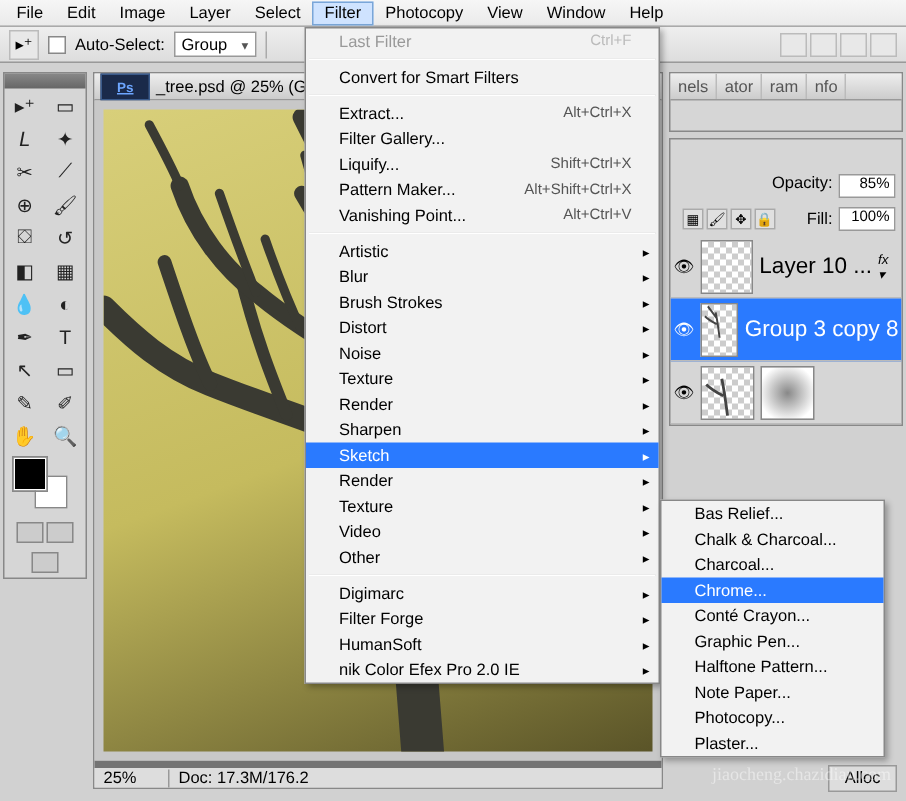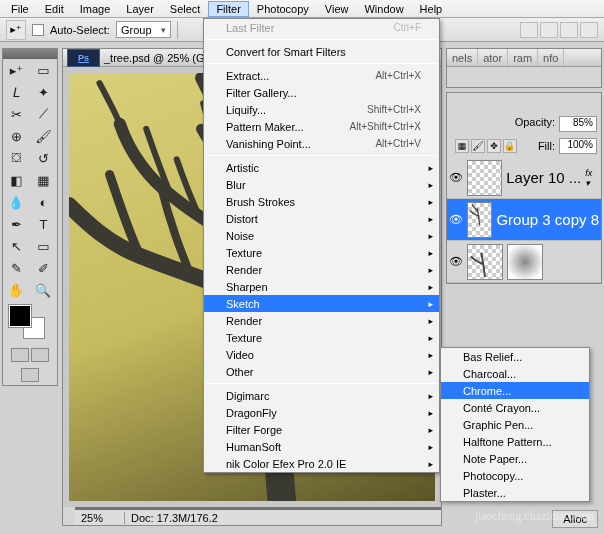--- a/index.html
+++ b/index.html
@@ -29,36 +29,36 @@
 .swatch-bg { position: absolute; width: 22px; height: 22px; background: #fff; border: 1px solid #888; left: 20px; top: 16px; }
 .mask-row { display: flex; justify-content: center; gap: 2px; padding: 3px 0; }
 .mask-btn { width: 18px; height: 14px; border: 1px solid #888; background: #ccc; }
 
 
 .doc { position: absolute; left: 62px; top: 48px; width: 380px; background: #d6d6d6; border: 1px solid #888; }
 .doc-header { height: 18px; background: linear-gradient(#eee, #ccc); display: flex; align-items: center; padding: 0 4px; gap: 4px; border-bottom: 1px solid #999; }
 .ps-badge { width: 33px; height: 18px; background: #1a2a4a; color: #6da6ff; font-weight: bold; font-size: 9px; display: flex; align-items: center; justify-content: center; border: 1px solid #3a5a8a; text-decoration: underline; }
 .canvas-wrap { background: #c8c8c8; padding: 6px; height: 440px; position: relative; }
 .canvas { width: 100%; height: 100%; background: linear-gradient(160deg, #d8cf7a 0%, #c5bb5e 50%, #5a5428 100%); position: relative; overflow: hidden; }
-.status { height: 18px; background: #ddd; border-top: 3px solid #737373; display: flex; align-items: center; font-size: 10px; margin-left: 12px; }
+.status { height: 18px; background: #ddd; border-top: 5px solid #737373; display: flex; align-items: center; font-size: 10px; }
 .status-zoom { width: 50px; padding: 0 6px; border-right: 1px solid #999; }
 .status-doc { padding: 0 6px; flex: 1; }
 
 
 .menu { position: absolute; left: 203px; top: 18px; width: 237px; background: #f2f2f2; border: 1px solid #888; box-shadow: 2px 2px 4px rgba(0,0,0,0.3); z-index: 20; }
 .menu-item { height: 17px; display: flex; align-items: center; padding: 0 18px 0 22px; position: relative; cursor: default; }
 .menu-item.disabled { color: #999; }
 .menu-item .shortcut { margin-left: auto; color: #555; font-size: 10px; }
 .menu-item.disabled .shortcut { color: #bbb; }
 .menu-item.sub::after { content: "▸"; position: absolute; right: 6px; font-size: 9px; }
 .menu-item.highlight { background: #2a7aff; color: #fff; }
 .menu-item.highlight::after { color: #fff; }
 .menu-sep { height: 1px; background: #bbb; margin: 3px 2px; border-bottom: 1px solid #fff; }
 
-.submenu { position: absolute; left: 440px; top: 347px; width: 150px; background: #f2f2f2; border: 1px solid #888; box-shadow: 2px 2px 4px rgba(0,0,0,0.3); z-index: 30; }
+.submenu { position: absolute; left: 440px; top: 333px; width: 150px; background: #f2f2f2; border: 1px solid #888; box-shadow: 2px 2px 4px rgba(0,0,0,0.3); z-index: 30; }
 
 
 .right { position: absolute; right: 2px; top: 48px; width: 156px; z-index: 5; }
 .panel { background: #d6d6d6; border: 1px solid #888; margin-bottom: 4px; }
 .panel-tabs { height: 18px; background: linear-gradient(#eee,#ccc); display: flex; font-size: 9px; color: #555; border-bottom: 1px solid #999; overflow: hidden; }
 .panel-tab { padding: 3px 5px; border-right: 1px solid #bbb; }
 .opacity-row { display: flex; align-items: flex-start; justify-content: flex-end; gap: 4px; padding: 3px 4px; height: 22px; margin-top: 20px; }
 .pct-input { width: 38px; height: 16px; background: #fff; border: 1px solid #999; text-align: right; padding: 0 3px; font-size: 10px; }
 .fill-row { display: flex; align-items: center; justify-content: flex-end; gap: 4px; padding: 2px 4px; height: 22px; }
 .lock-icons { display: flex; gap: 2px; padding: 0 4px; }
@@ -209,28 +209,28 @@
   <div class="menu-item sub">Texture</div>
   <div class="menu-item sub">Render</div>
   <div class="menu-item sub">Sharpen</div>
   <div class="menu-item sub highlight">Sketch</div>
   <div class="menu-item sub">Render</div>
   <div class="menu-item sub">Texture</div>
   <div class="menu-item sub">Video</div>
   <div class="menu-item sub">Other</div>
   <div class="menu-sep"></div>
   <div class="menu-item sub">Digimarc</div>
-  <div class="menu-item sub">DragonFly</div>
   <div class="menu-item sub">Filter Forge</div>
   <div class="menu-item sub">HumanSoft</div>
   <div class="menu-item sub">nik Color Efex Pro 2.0 IE</div>
 </div>
 
 <div class="submenu">
   <div class="menu-item">Bas Relief...</div>
+  <div class="menu-item">Chalk &amp; Charcoal...</div>
   <div class="menu-item">Charcoal...</div>
   <div class="menu-item highlight">Chrome...</div>
   <div class="menu-item">Conté Crayon...</div>
   <div class="menu-item">Graphic Pen...</div>
   <div class="menu-item">Halftone Pattern...</div>
   <div class="menu-item">Note Paper...</div>
   <div class="menu-item">Photocopy...</div>
   <div class="menu-item">Plaster...</div>
 </div>
 

